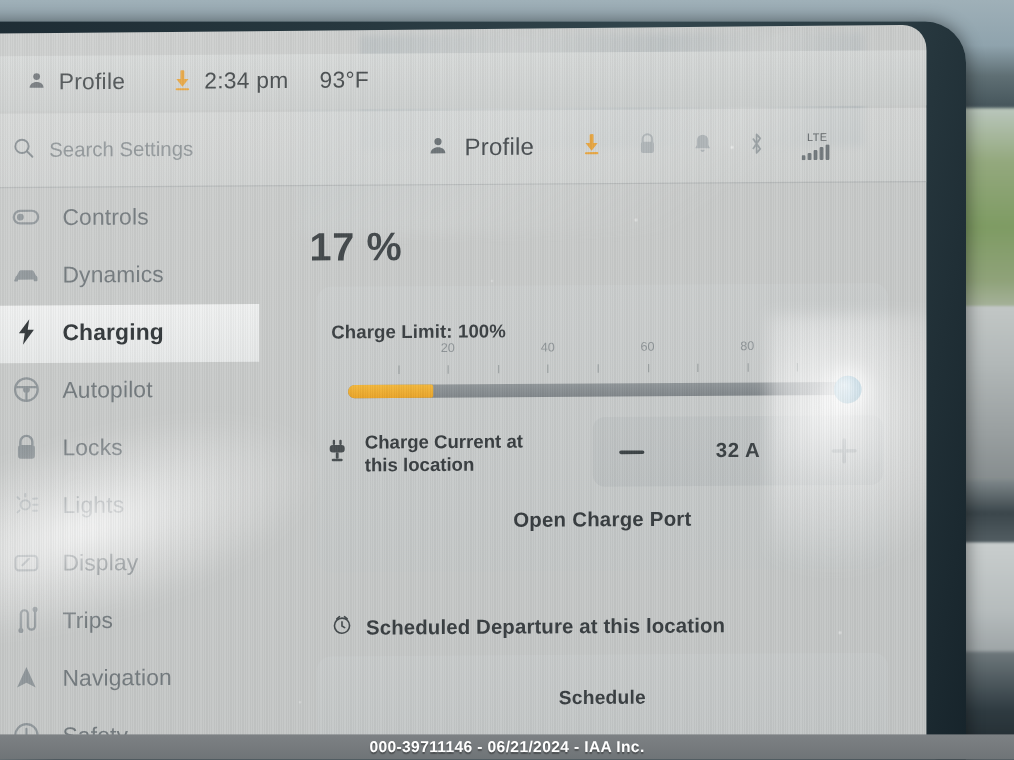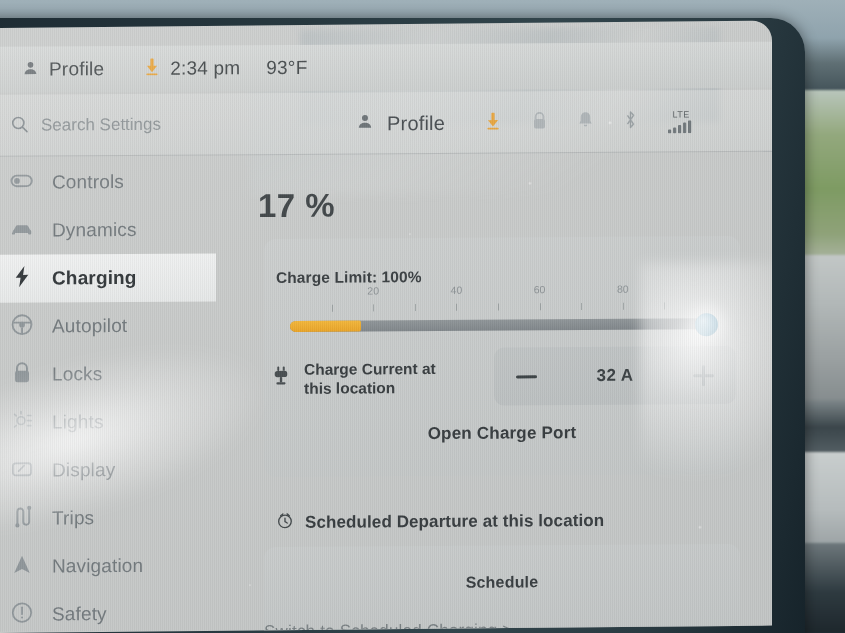--- a/index.html
+++ b/index.html
@@ -612,14 +612,17 @@
 
       <div class="glass-tint"></div>
       <div class="glare-a"></div>
       <div class="glare-b"></div>
       <div class="dust"></div>
       <div class="scanlines"></div>
 
     </div>
   </div>
 
+  <div id="watermark">
+    <span class="wm-text">000-39711146 - 06/21/2024 - IAA Inc.</span>
+  </div>
 
 </div>
 
 </body></html>

